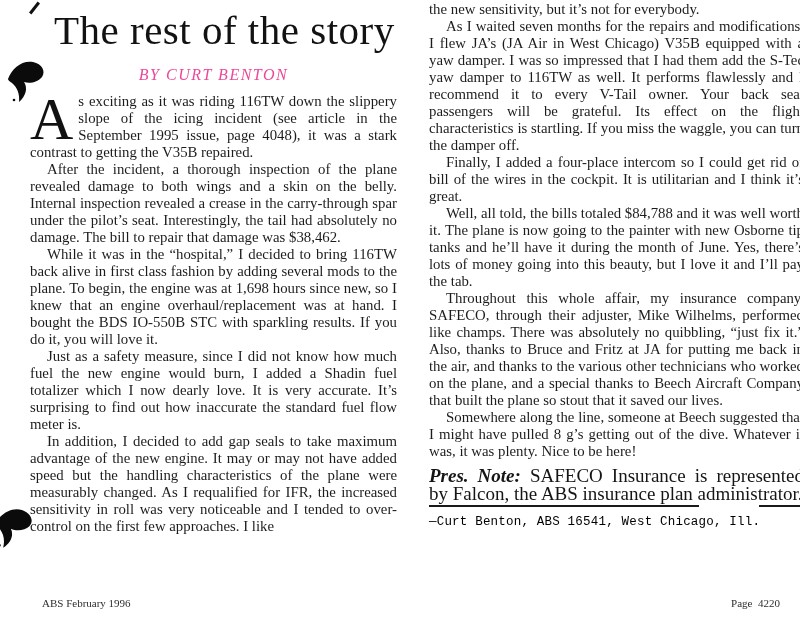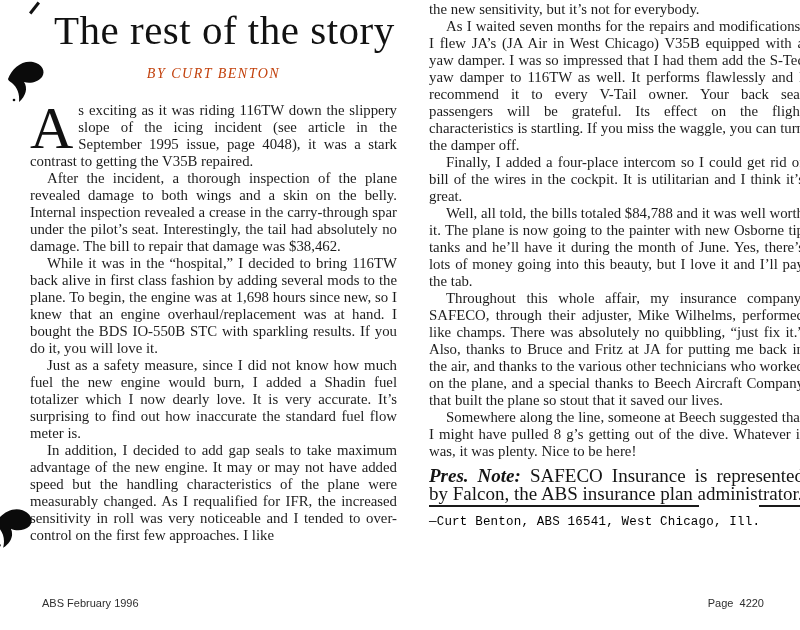--- a/index.html
+++ b/index.html
@@ -47,25 +47,25 @@
     font-size: 41px;
     font-weight: 400;
     letter-spacing: 0.5px;
     padding-left: 24px;
     white-space: nowrap;
     color: #121212;
   }
   .byline {
     text-align: center;
     font-style: italic;
-    font-size: 14px;
+    font-size: 16px;
     letter-spacing: 1.5px;
     margin-top: 12px;
-    margin-bottom: 20px;
-    color: #c2410c;
+    margin-bottom: 9px;
+    color: #ec4899;
   }
 
   p.body-par {
     font-size: 14.8px;
     line-height: 17px;
     text-align: justify;
     text-indent: 17px;
     color: #1c1c1c;
   }
   p.no-indent { text-indent: 0; }
@@ -105,22 +105,22 @@
     color: #000000;
     letter-spacing: 0.2px;
   }
 
   .footer {
     position: absolute;
     left: 0; top: 597px;
     width: 800px;
     display: flex;
     justify-content: space-between;
-    padding: 0 36px 0 42px;
-    font-family: Liberation Sans, sans-serif;
+    padding: 0 20px 0 42px;
+    font-family: Liberation Serif, serif;
     font-size: 11px;
     color: #2e2e2e;
   }
   .footer .pageno { white-space: pre; text-align: center; }
 </style>
 </head>
 <body>
 
 <div class="page">
 

